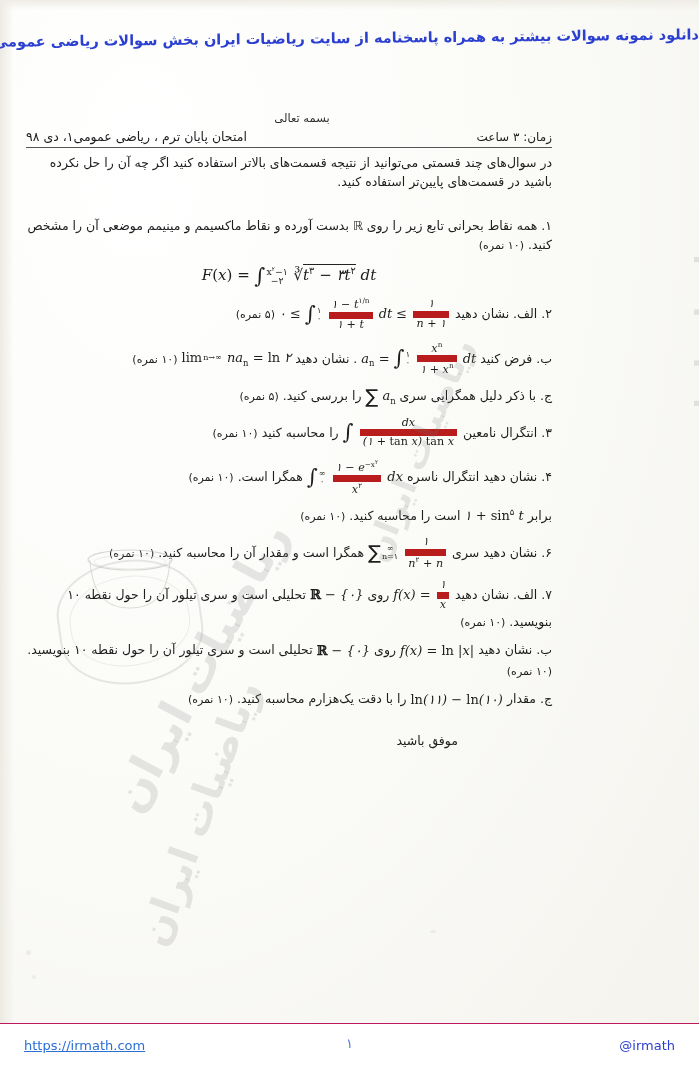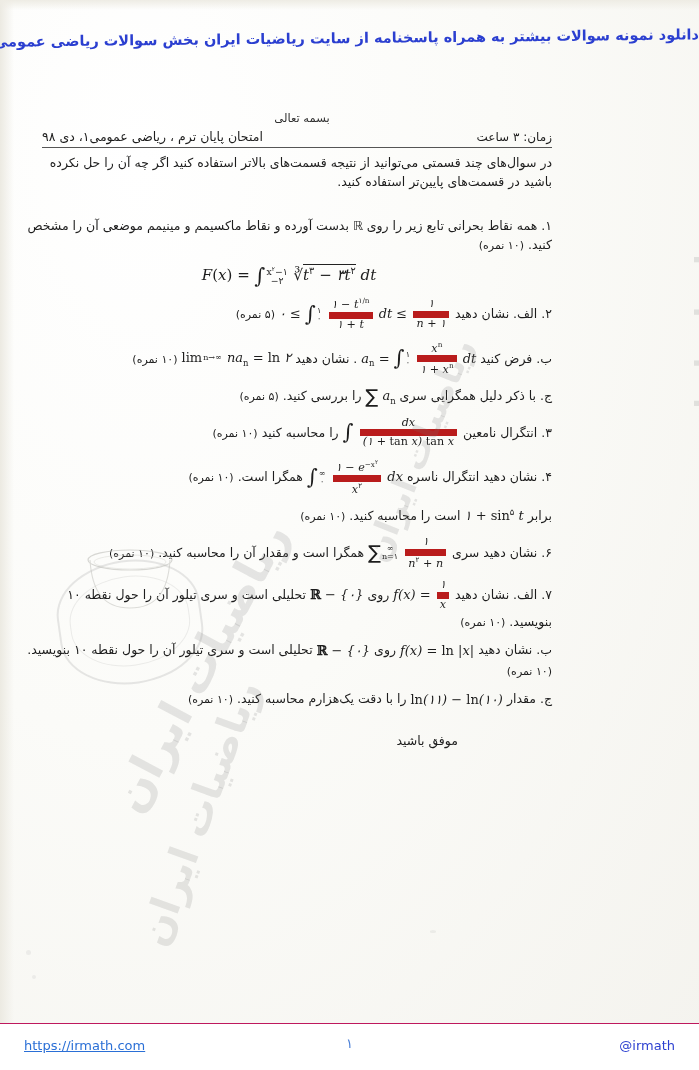--- a/index.html
+++ b/index.html
@@ -77,21 +77,21 @@
     color: #303030;
     padding-right: 0;
   }
   .exam-title-row {
     display: flex;
     flex-direction: row-reverse;
     justify-content: space-between;
     align-items: baseline;
     border-bottom: 1px solid #555;
     padding-bottom: 3px;
-    margin: 0 26px 6px 42px;
+    margin: 0 26px 6px 26px;
     font-size: 12.5px;
   }
   .exam-title { font-weight: normal; }
   .exam-time { font-size: 12px; }
 
   .note {
     margin-bottom: 24px;
     font-size: 12.5px;
   }
 

